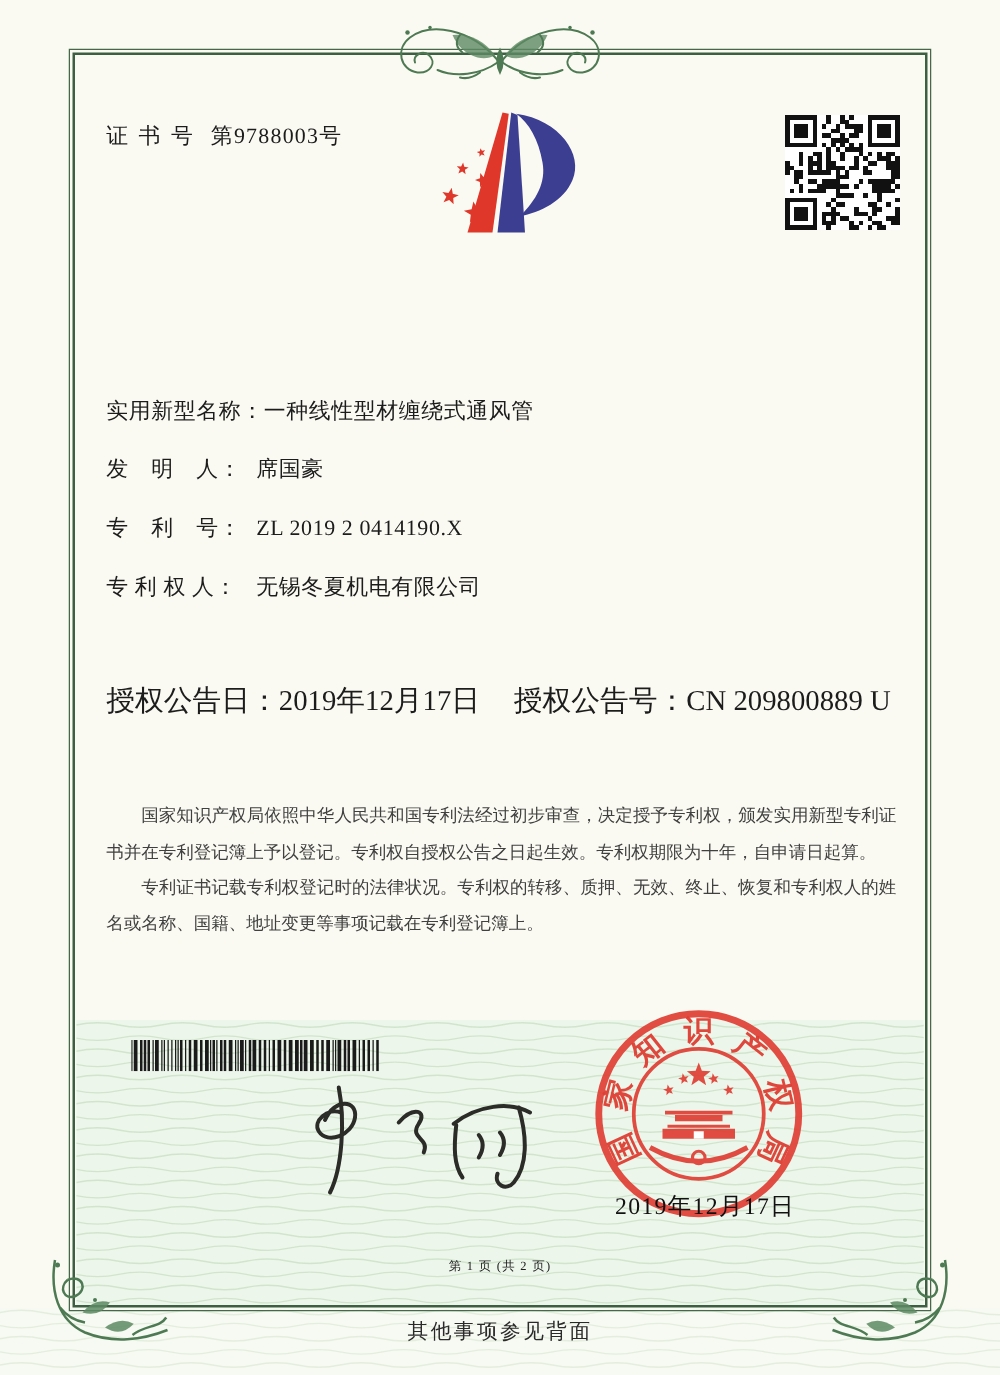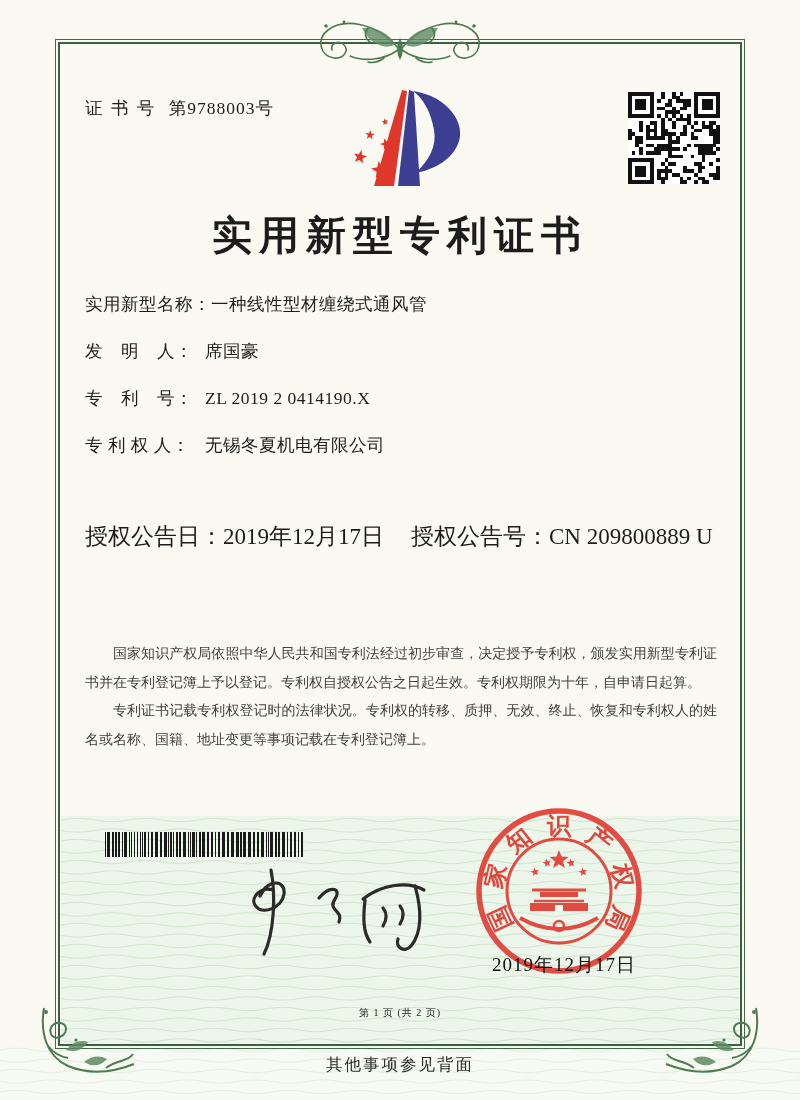--- a/index.html
+++ b/index.html
@@ -34,21 +34,21 @@
   .certno .val{margin-left:6px;letter-spacing:1px;}
 
   #logo{position:absolute;left:328px;top:82px;width:150px;height:122px;z-index:2;}
   #qr{position:absolute;left:628px;top:92px;width:92px;height:92px;z-index:2;}
 
   .title{
     position:absolute;left:0;top:208px;width:800px;margin:0;z-index:2;
     text-align:center;font-size:40px;font-weight:700;letter-spacing:7px;
   }
 
-  .fields{position:absolute;left:85px;top:292px;width:632px;z-index:2;}
+  .fields{position:absolute;left:85px;top:316px;width:632px;z-index:2;}
   .row{height:47px;white-space:nowrap;font-size:17.5px;}
   .row .lbl{display:inline-block;min-width:120px;letter-spacing:.5px;}
   .row .val{letter-spacing:.5px;}
   .grantrow{height:47px;white-space:nowrap;font-size:23px;position:relative;margin-top:41px;}
   .grantrow .g2{position:absolute;left:326px;top:0;}
 
   .bodytext{
     position:absolute;left:85px;top:640px;width:632px;z-index:2;
     font-size:14px;line-height:28.5px;text-align:justify;color:#404040;
   }
@@ -374,21 +374,20 @@
         <rect x="1" y="1" width="5" height="5" fill="#fff"></rect>
         <rect x="2" y="2" width="3" height="3" fill="#111"></rect>
         <rect x="18" y="0" width="7" height="7" fill="#111"></rect>
         <rect x="19" y="1" width="5" height="5" fill="#fff"></rect>
         <rect x="20" y="2" width="3" height="3" fill="#111"></rect>
         <rect x="0" y="18" width="7" height="7" fill="#111"></rect>
         <rect x="1" y="19" width="5" height="5" fill="#fff"></rect>
         <rect x="2" y="20" width="3" height="3" fill="#111"></rect>
       </svg></div>
 
-  <h1 class="title">实用新型专利证书</h1>
 
   <div class="fields">
     <div class="row">
       <span class="lbl">实用新型名称：</span><span class="val">一种线性型材缠绕式通风管</span>
     </div>
     <div class="row">
       <span class="lbl">发　明　人：</span><span class="val">席国豪</span>
     </div>
     <div class="row">
       <span class="lbl">专　利　号：</span><span class="val">ZL 2019 2 0414190.X</span>

